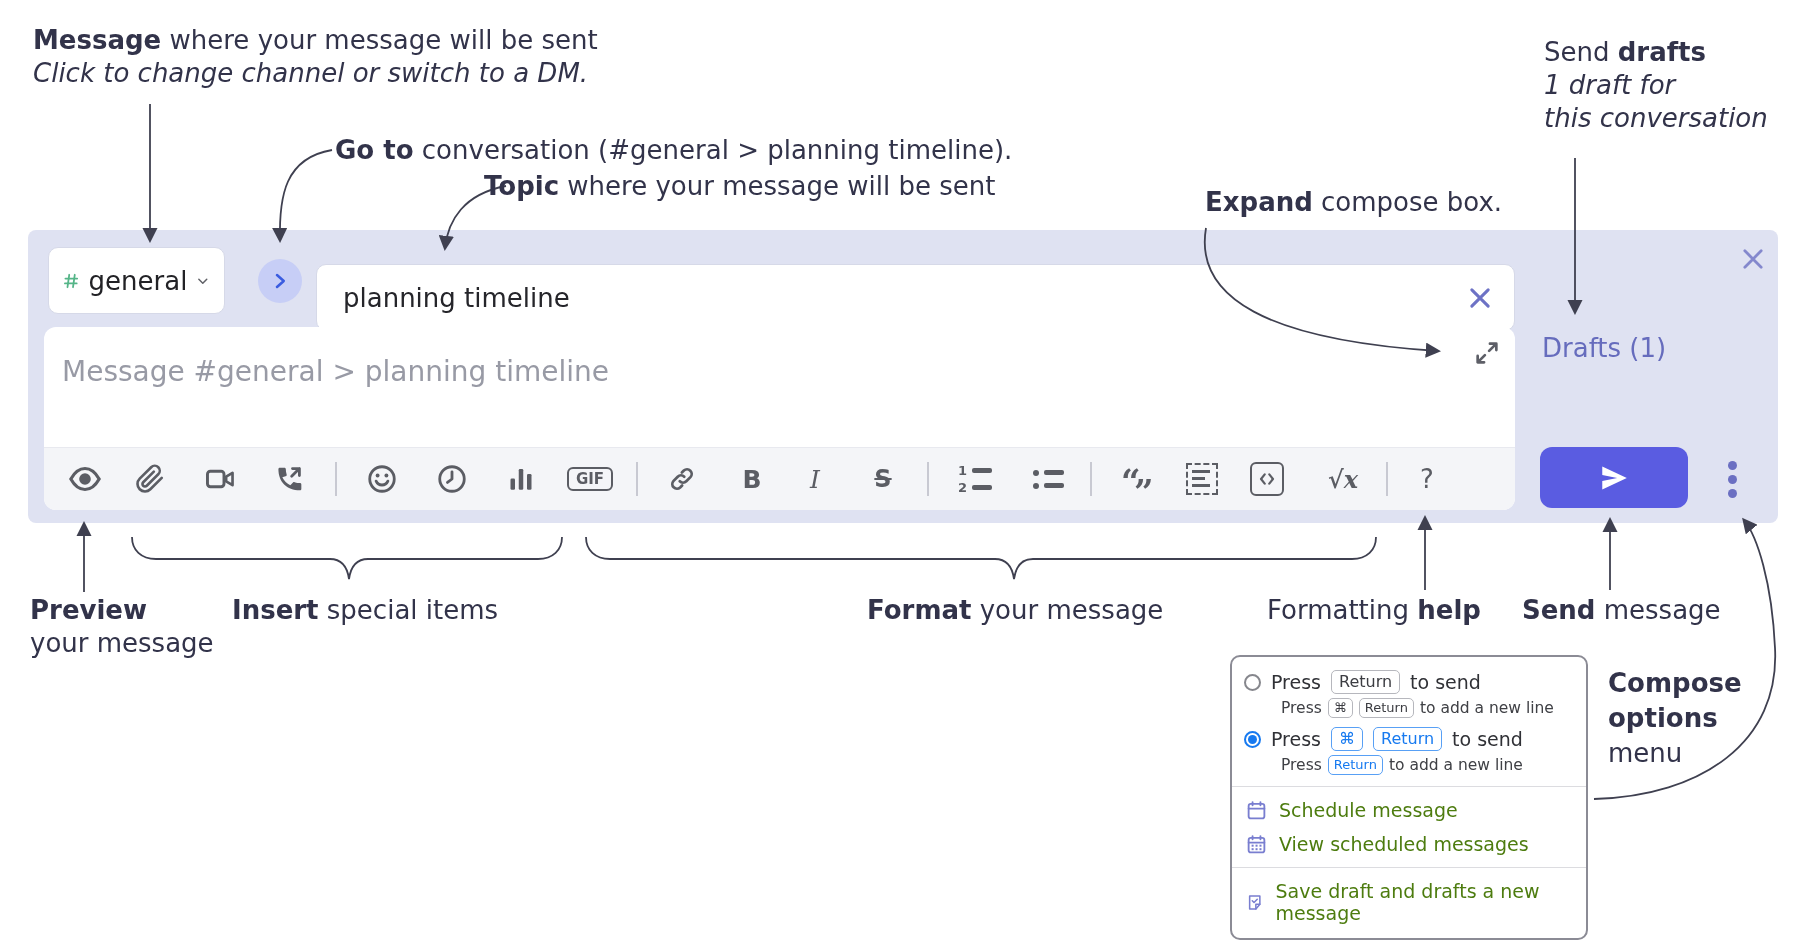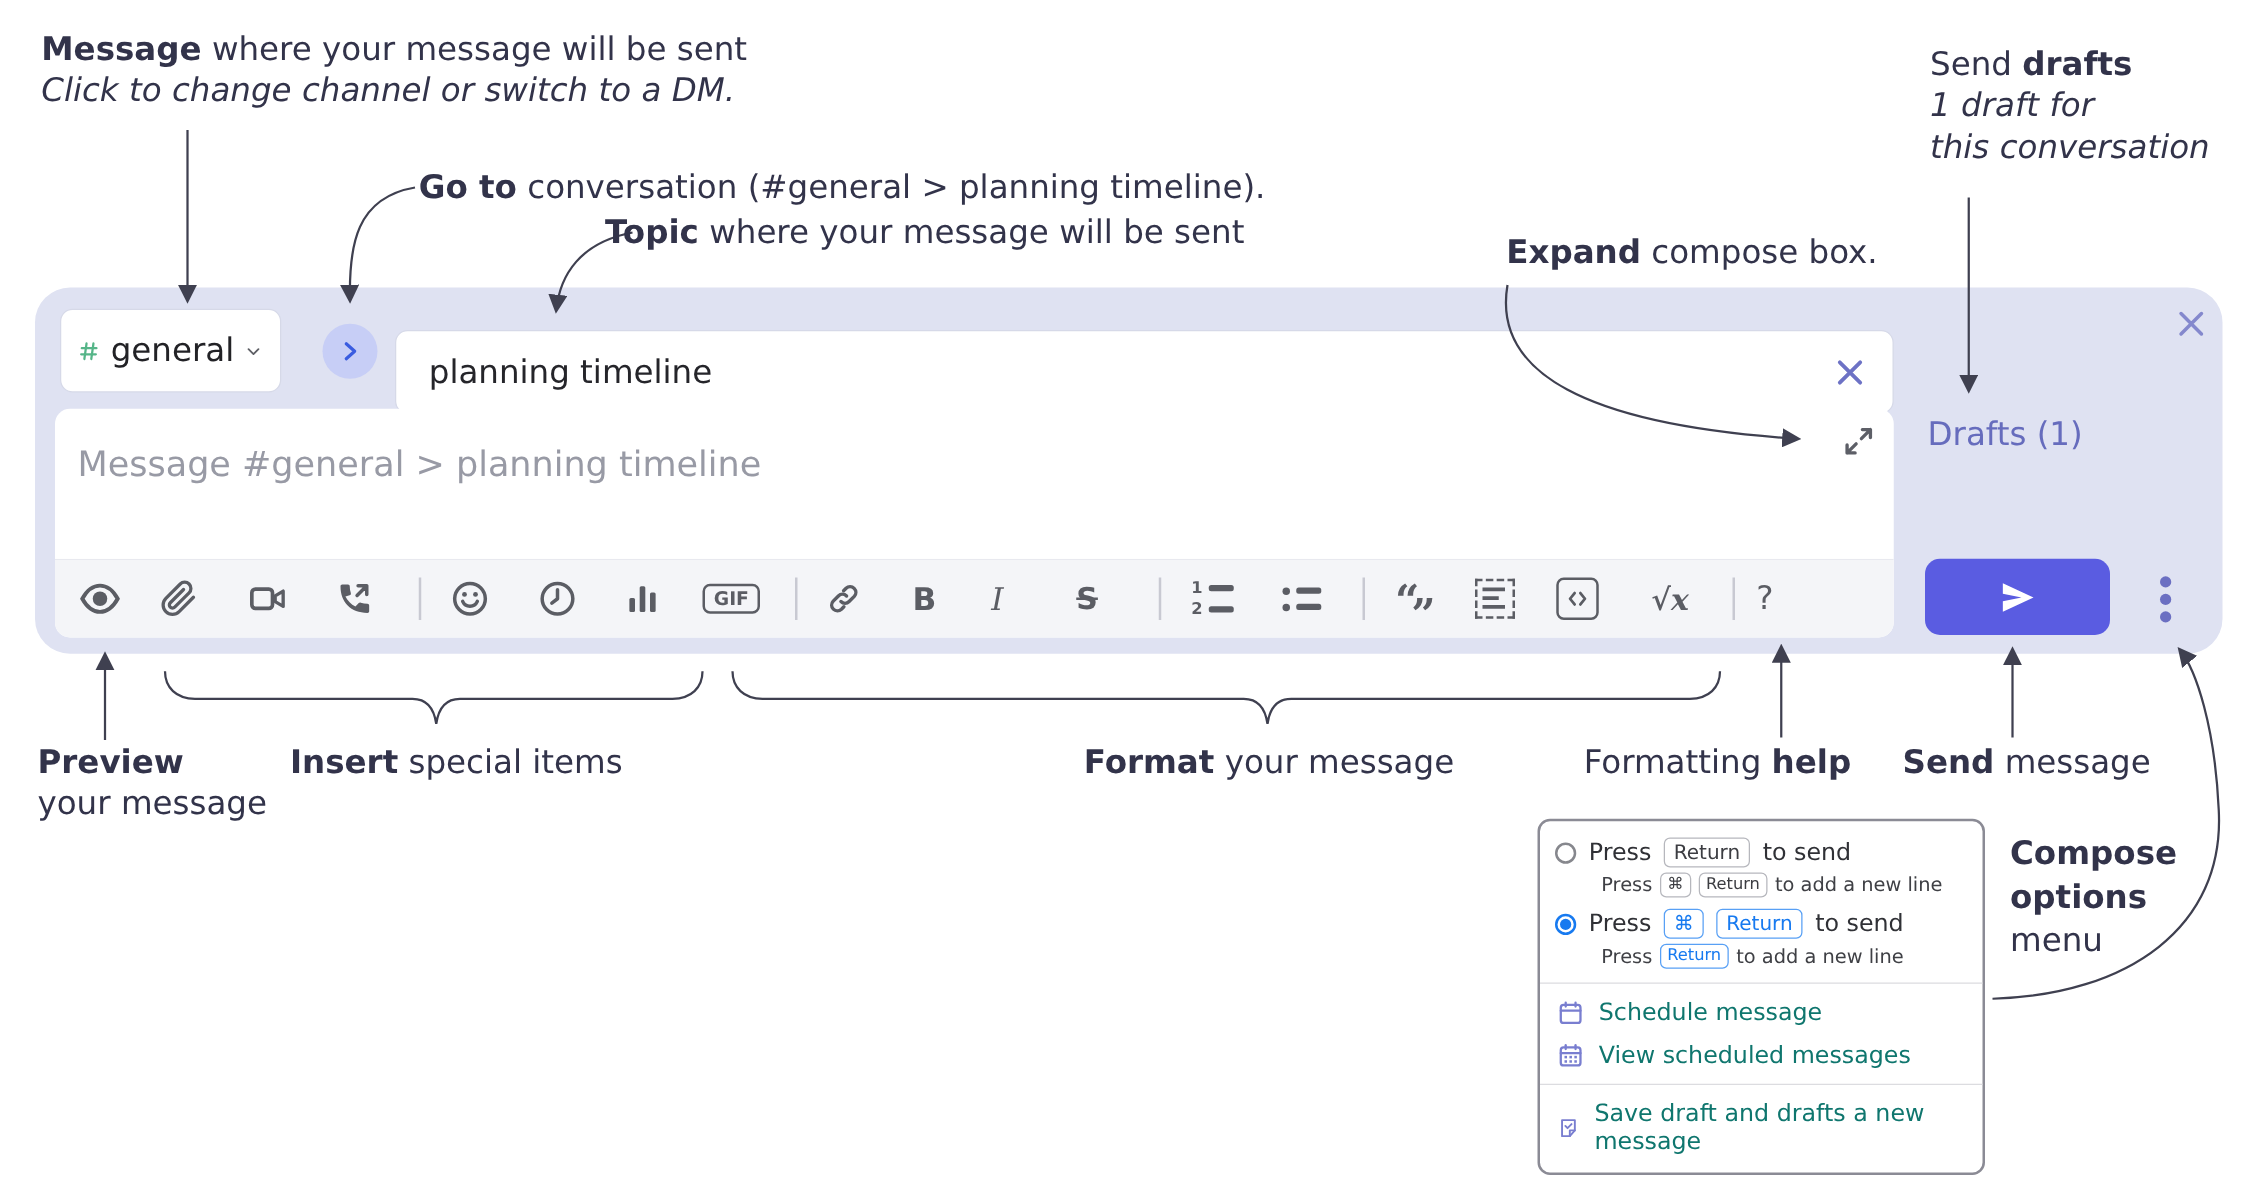--- a/index.html
+++ b/index.html
@@ -4,36 +4,36 @@
 <style>
   html,body{margin:0;padding:0;background:#fff;}
   .canvas{position:relative;width:1814px;height:944px;background:#fff;overflow:hidden;
           font-family:"DejaVu Sans",sans-serif;color:#32334a;}
   
   .ann{position:absolute;font-size:26px;line-height:33px;color:#32334a;white-space:nowrap;}
   .ann b{font-weight:700;}
   .ann .it{font-style:italic;}
   
   .panel{position:absolute;left:28px;top:230px;width:1750px;height:293px;
-         background:#dfe2f2;border-radius:28px;}
+         background:#dfe2f2;border-radius:8px;}
   .whitebox{position:absolute;background:#fff;border:1px solid #d6d9e8;border-radius:10px;box-sizing:border-box;}
   .chan{left:20px;top:17px;width:177px;height:67px;display:flex;align-items:center;padding:0 14px;gap:9px;cursor:pointer;}
   .chan .nm{font-size:26px;color:#222226;}
   .jump{position:absolute;left:230px;top:29px;width:44px;height:44px;border-radius:50%;
         background:#c7cef6;display:flex;align-items:center;justify-content:center;cursor:pointer;}
   .topic{left:288px;top:34px;width:1199px;height:67px;display:flex;align-items:center;padding:0 64px 0 26px;}
   .topic .val{font-size:26px;color:#25252a;}
   .topic .clr{position:absolute;right:18px;top:17px;width:32px;height:32px;display:flex;align-items:center;justify-content:center;cursor:pointer;}
   .pclose{position:absolute;left:1708px;top:12px;width:34px;height:34px;display:flex;align-items:center;justify-content:center;cursor:pointer;}
   .msg{left:16px;top:97px;width:1471px;height:183px;border:none;border-radius:12px;}
   .msg .ph{position:absolute;left:18px;top:28px;font-size:28px;color:#989aa5;}
   .msg .exp{position:absolute;right:12px;top:10px;width:32px;height:32px;display:flex;align-items:center;justify-content:center;cursor:pointer;}
   .tbar{position:absolute;left:0;bottom:0;width:100%;height:62px;background:#f4f5f8;
         border-top:1px solid #e8e9ef;border-radius:0 0 12px 12px;}
-  .tbtn{position:absolute;top:9px;width:44px;height:44px;display:flex;align-items:center;justify-content:flex-start;cursor:pointer;color:#5b5d64;}
+  .tbtn{position:absolute;top:9px;width:44px;height:44px;display:flex;align-items:center;justify-content:center;cursor:pointer;color:#5b5d64;}
   .tdiv{position:absolute;top:14px;width:2px;height:34px;background:#c8c9d2;}
   .tb-b{font-size:25px;font-weight:700;}
   .tb-i{font-size:25px;font-style:italic;font-family:"DejaVu Serif",serif;}
   .tb-s{font-size:24px;font-weight:600;text-decoration:line-through;}
   .tb-sqrt{font-size:24px;font-style:italic;font-family:"DejaVu Serif",serif;font-weight:600;}
   .tb-help{font-size:26px;}
   .giflab{border:2.4px solid #5b5d64;border-radius:6px;padding:1px 7px;font-size:15px;font-weight:700;}
   .codebox{border:2.4px solid #5b5d64;border-radius:6px;width:30px;height:30px;display:flex;align-items:center;justify-content:center;}
   .snip{border:2.4px dashed #5b5d64;width:28px;height:28px;position:relative;}
   .snip i{position:absolute;left:4px;height:3px;background:#5b5d64;}
@@ -56,21 +56,21 @@
   .opt{display:flex;align-items:center;gap:10px;padding:4px 14px 1px 12px;font-size:19px;cursor:pointer;}
   .radio{width:17px;height:17px;border-radius:50%;border:2px solid #86878d;box-sizing:border-box;flex:0 0 auto;}
   .radio.sel{border-color:#177af0;position:relative;}
   .radio.sel::after{content:"";position:absolute;left:2px;top:2px;width:9px;height:9px;border-radius:50%;background:#177af0;}
   .key{display:inline-block;border:1.5px solid #b6b7bd;border-radius:5px;padding:0 7px;font-size:16px;
        line-height:22px;color:#3c3d42;background:#fff;}
   .key.blue{border-color:#58a0f5;color:#177af0;}
   .sub{display:flex;align-items:center;gap:6px;padding:3px 14px 5px 49px;font-size:15.5px;color:#3f4045;}
   .sub .key{font-size:13px;line-height:18px;padding:0 5px;}
   .pdiv{height:1px;background:#dcdce0;margin:6px 0;}
-  .mi{display:flex;align-items:center;gap:12px;padding:6px 14px;font-size:19px;color:#0f766e;cursor:pointer;}
+  .mi{display:flex;align-items:center;gap:12px;padding:6px 14px;font-size:19px;color:#4d7c0f;cursor:pointer;}
   
   .wires{position:absolute;left:0;top:0;pointer-events:none;}
 </style>
 </head>
 <body>
 
 <div class="canvas">
 
   <div class="panel">
 

